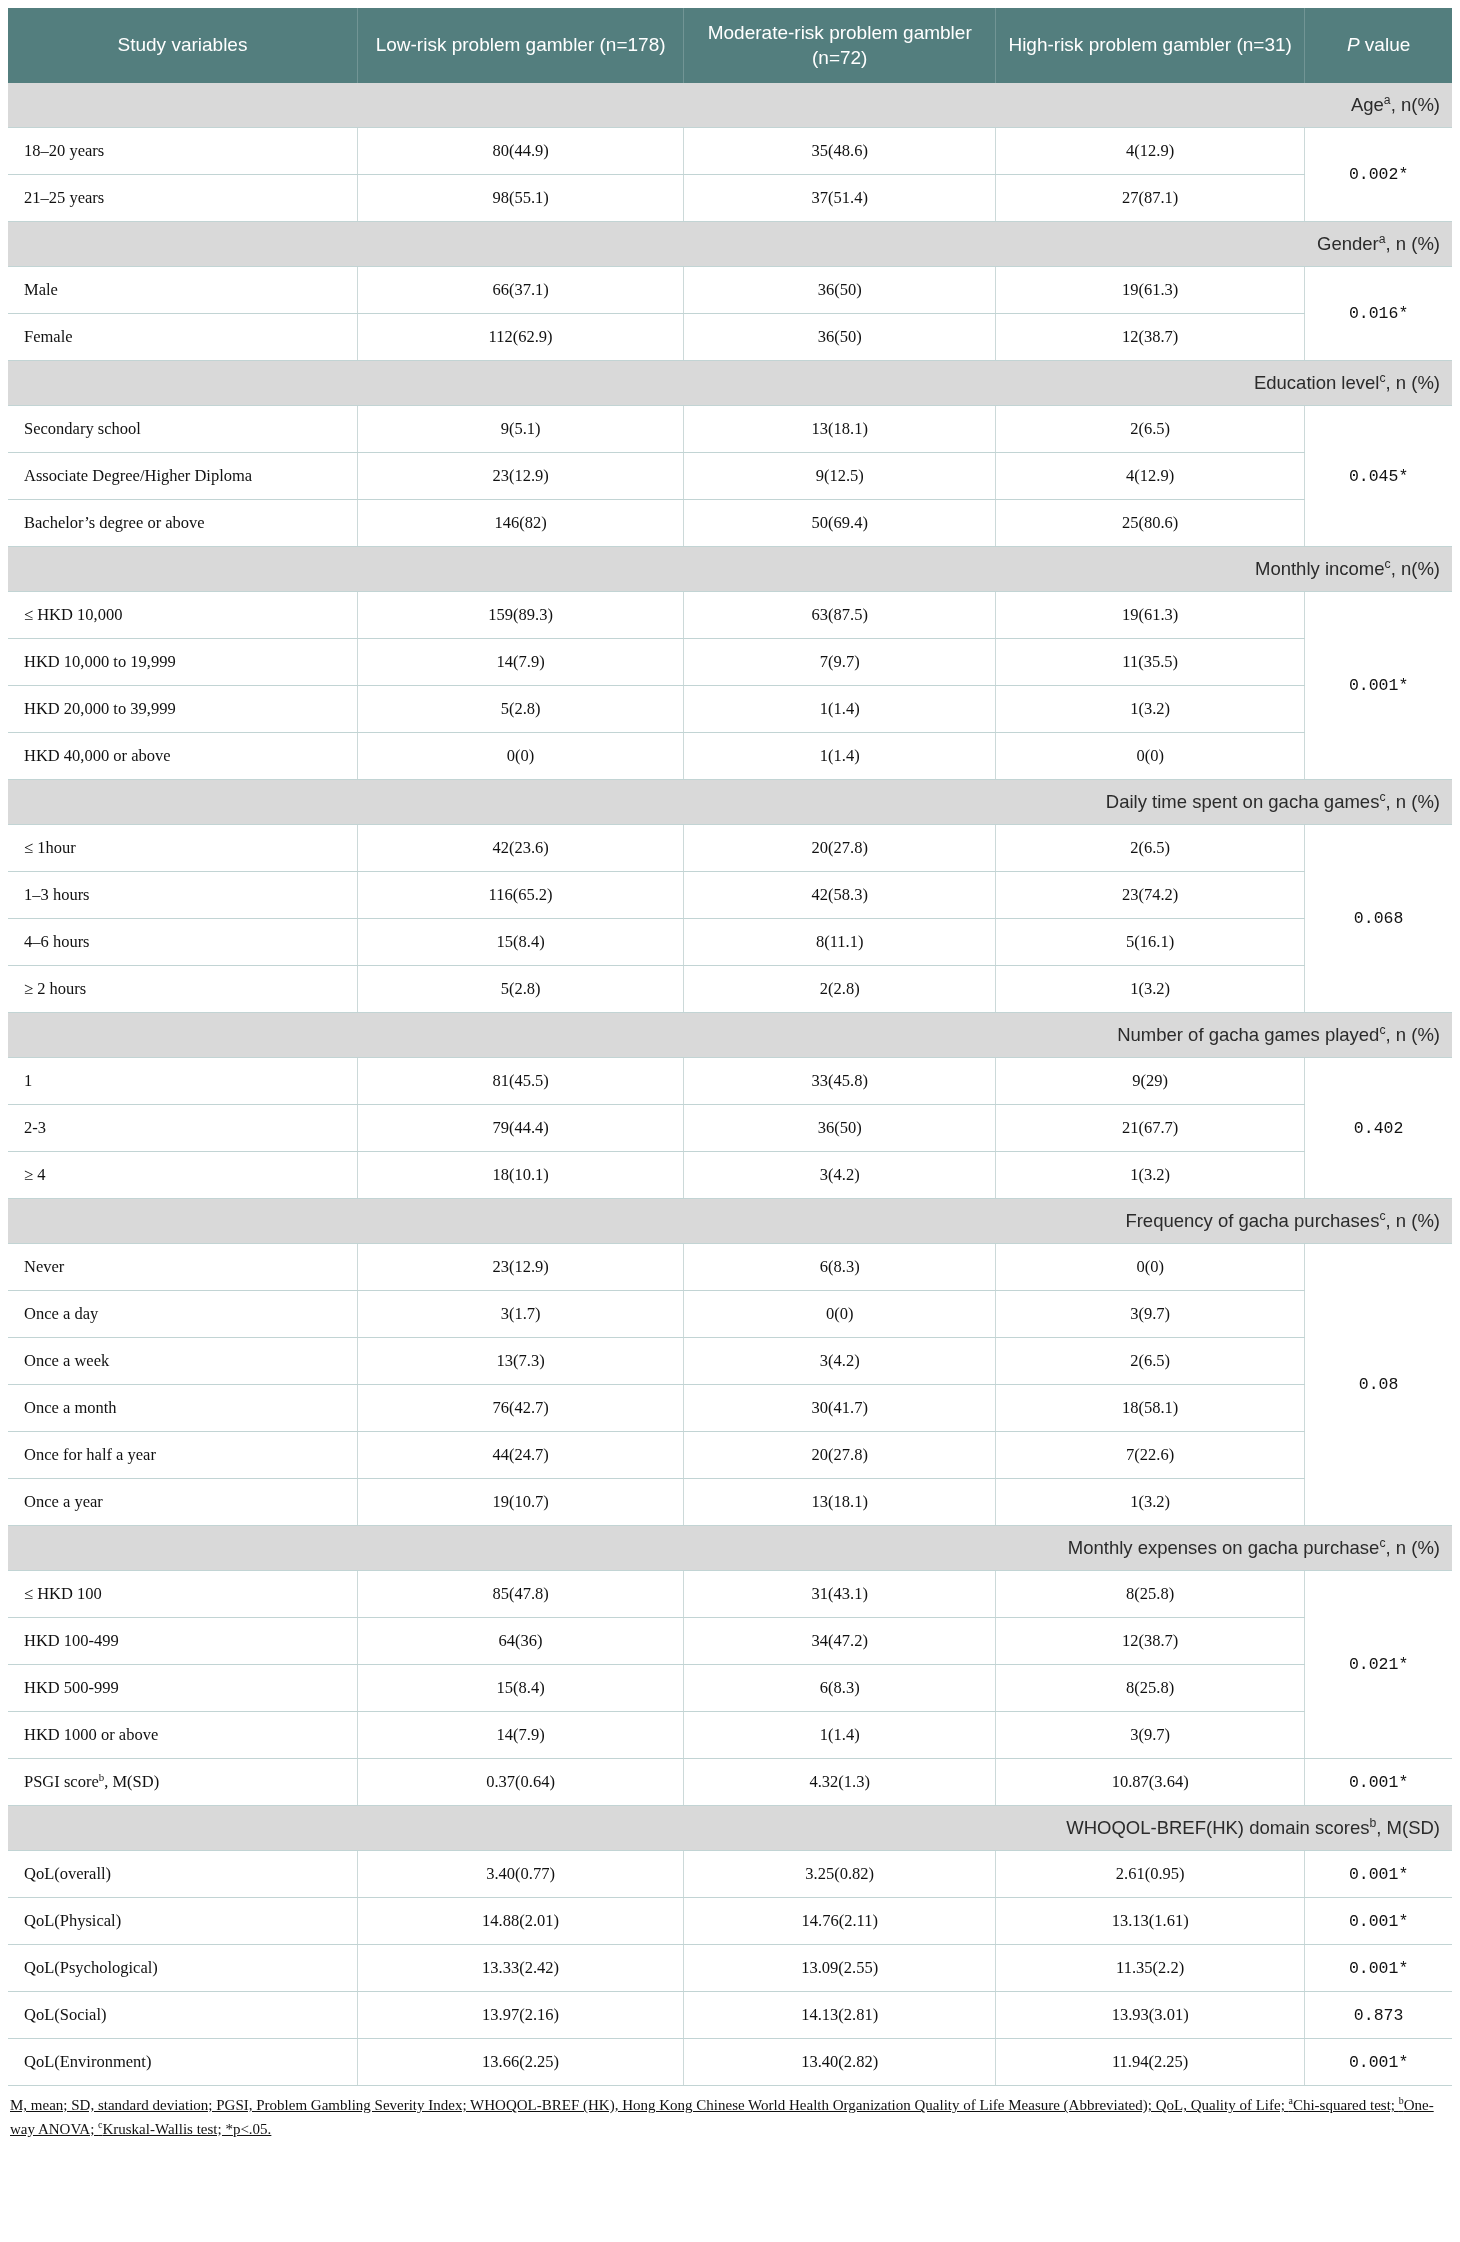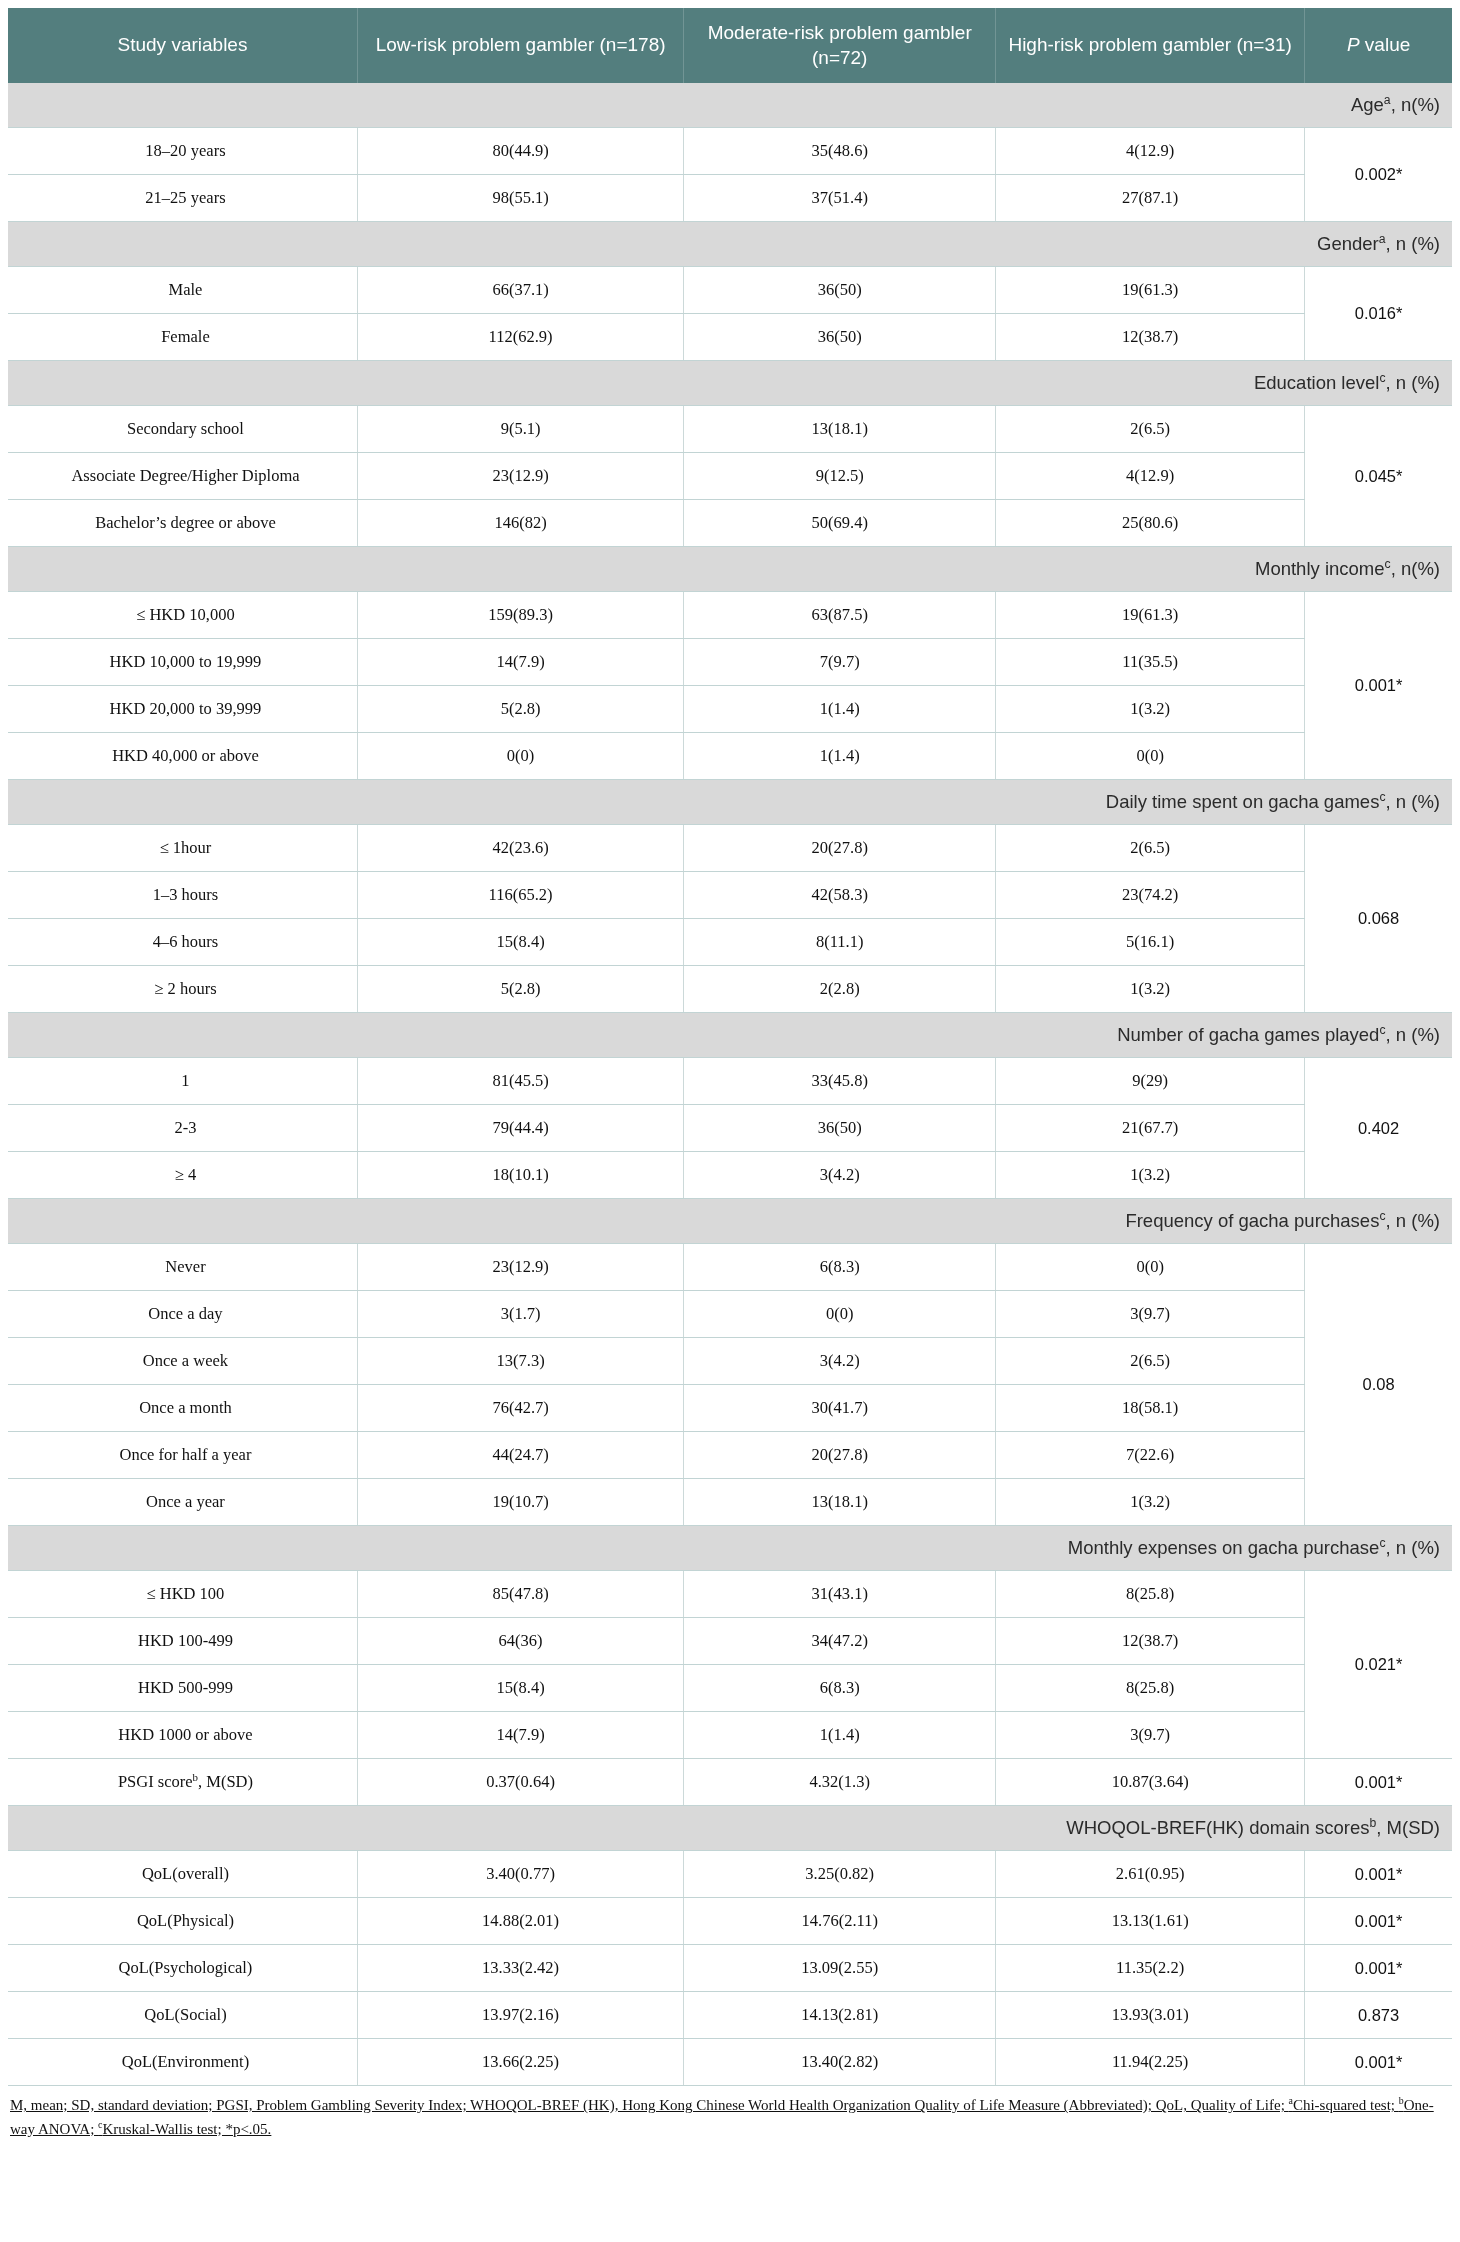--- a/index.html
+++ b/index.html
@@ -42,33 +42,33 @@
     background:var(--section-bg);
     color:var(--section-text);
     font-family:"Liberation Sans",sans-serif;
     font-size:18.5px;
     text-align:right;
     padding:11px 12px;
   }
   td.label-cell{
     font-family:"Liberation Serif",serif;
     font-size:16.5px;
-    text-align:center;
+    text-align:left;
     padding:13px 10px 13px 16px;
     border-right:1px solid var(--col-line);
   }
   td.value-cell{
     font-family:"Liberation Serif",serif;
     font-size:16.5px;
     text-align:center;
     padding:13px 8px;
     border-right:1px solid var(--col-line);
   }
   td.p-cell{
-    font-family:Liberation Sans, sans-serif;
+    font-family:Liberation Mono, monospace;
     font-size:16.5px;
     text-align:center;
     padding:13px 8px;
   }
   sup{
     font-size:0.66em;
     line-height:0;
     vertical-align:super;
   }
   .footnote{

